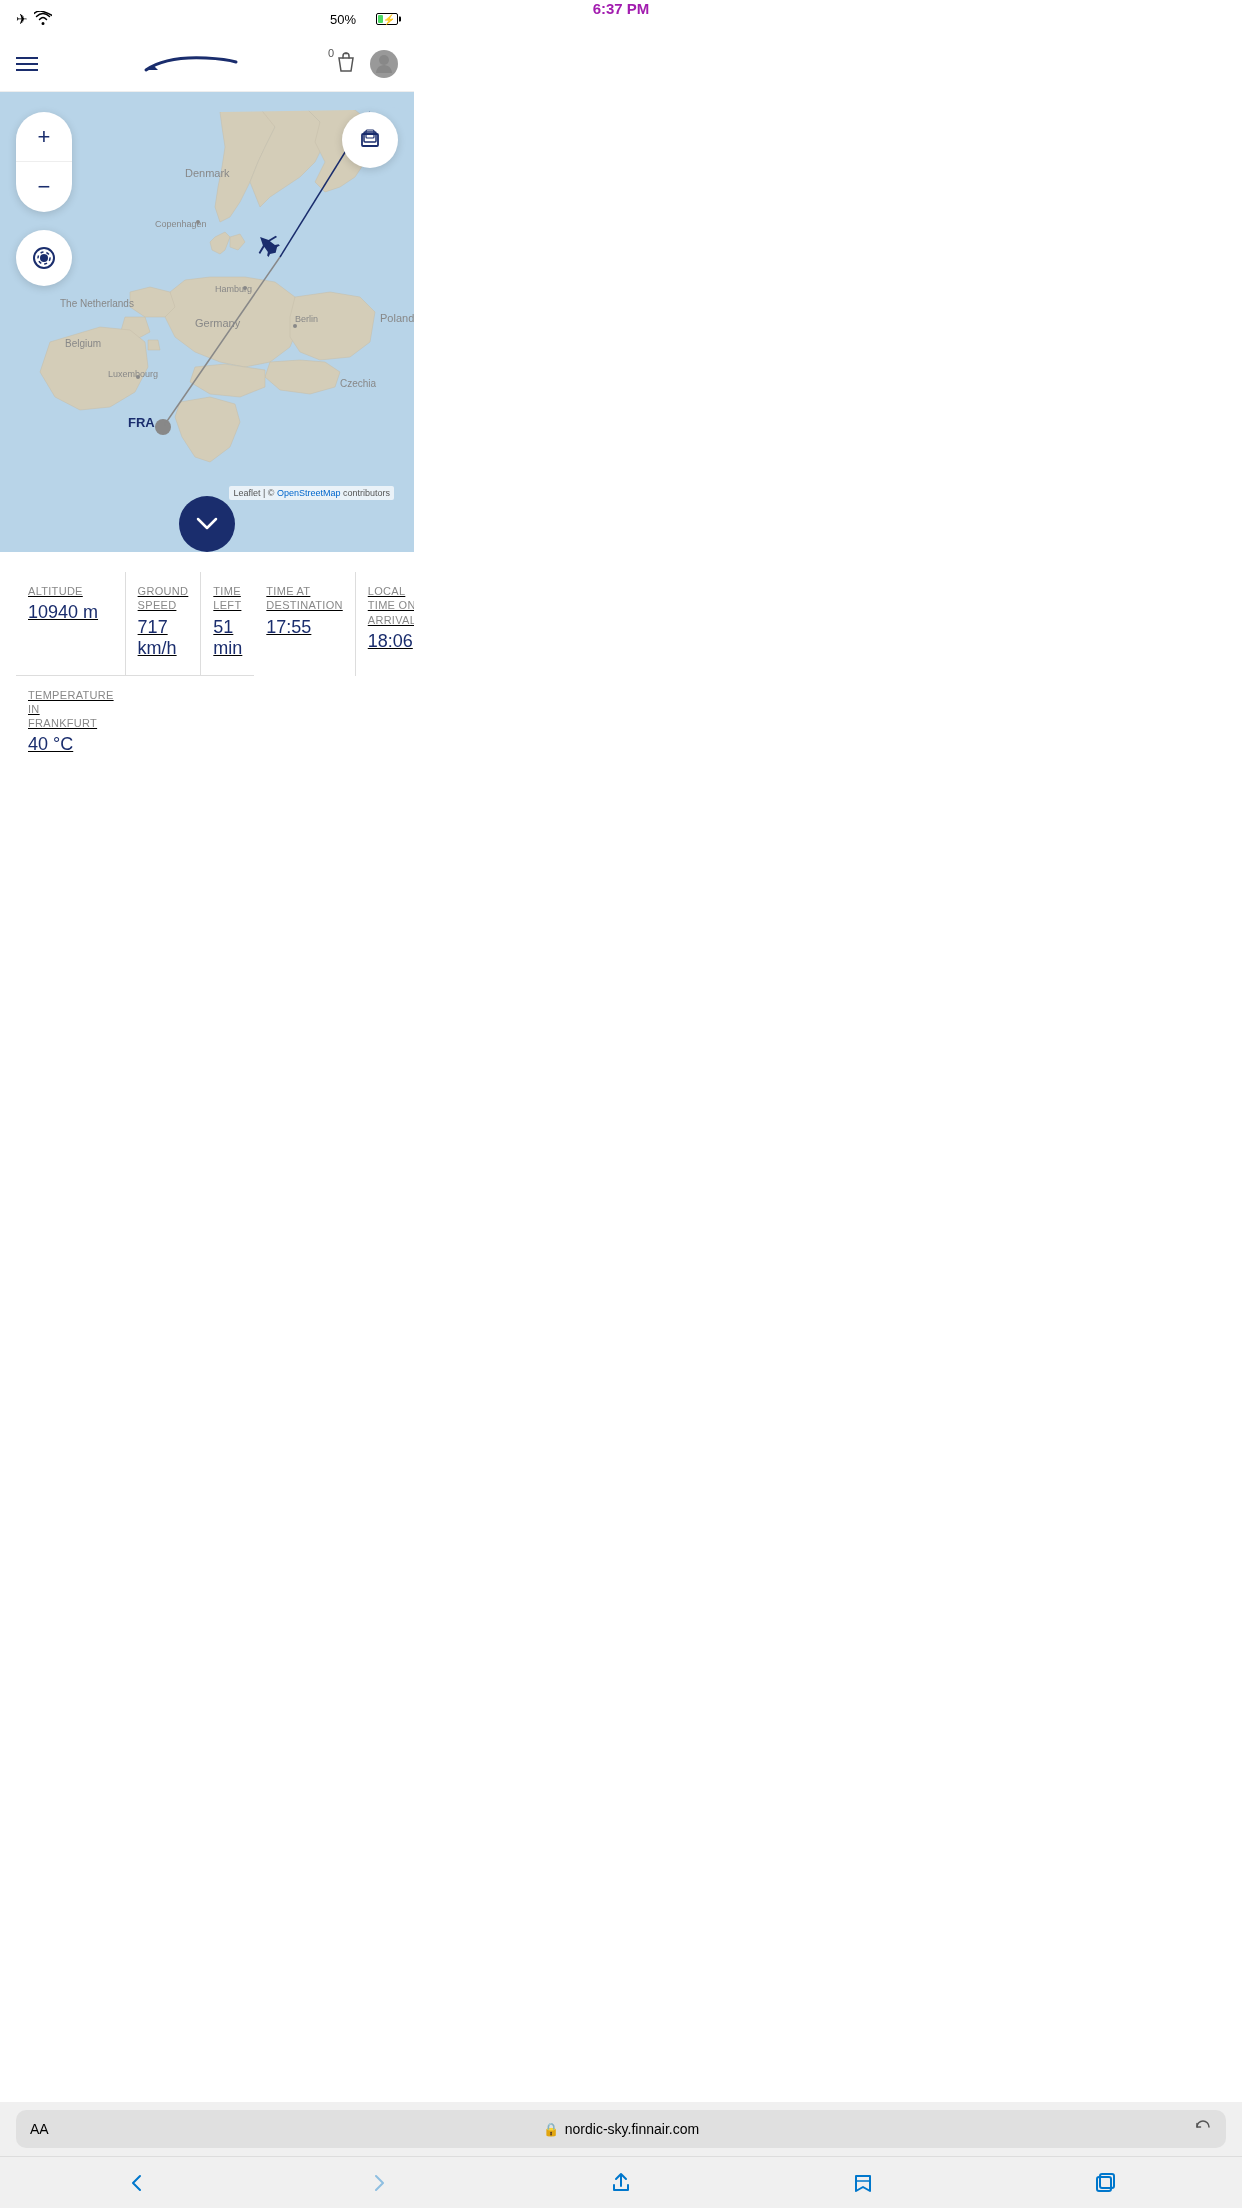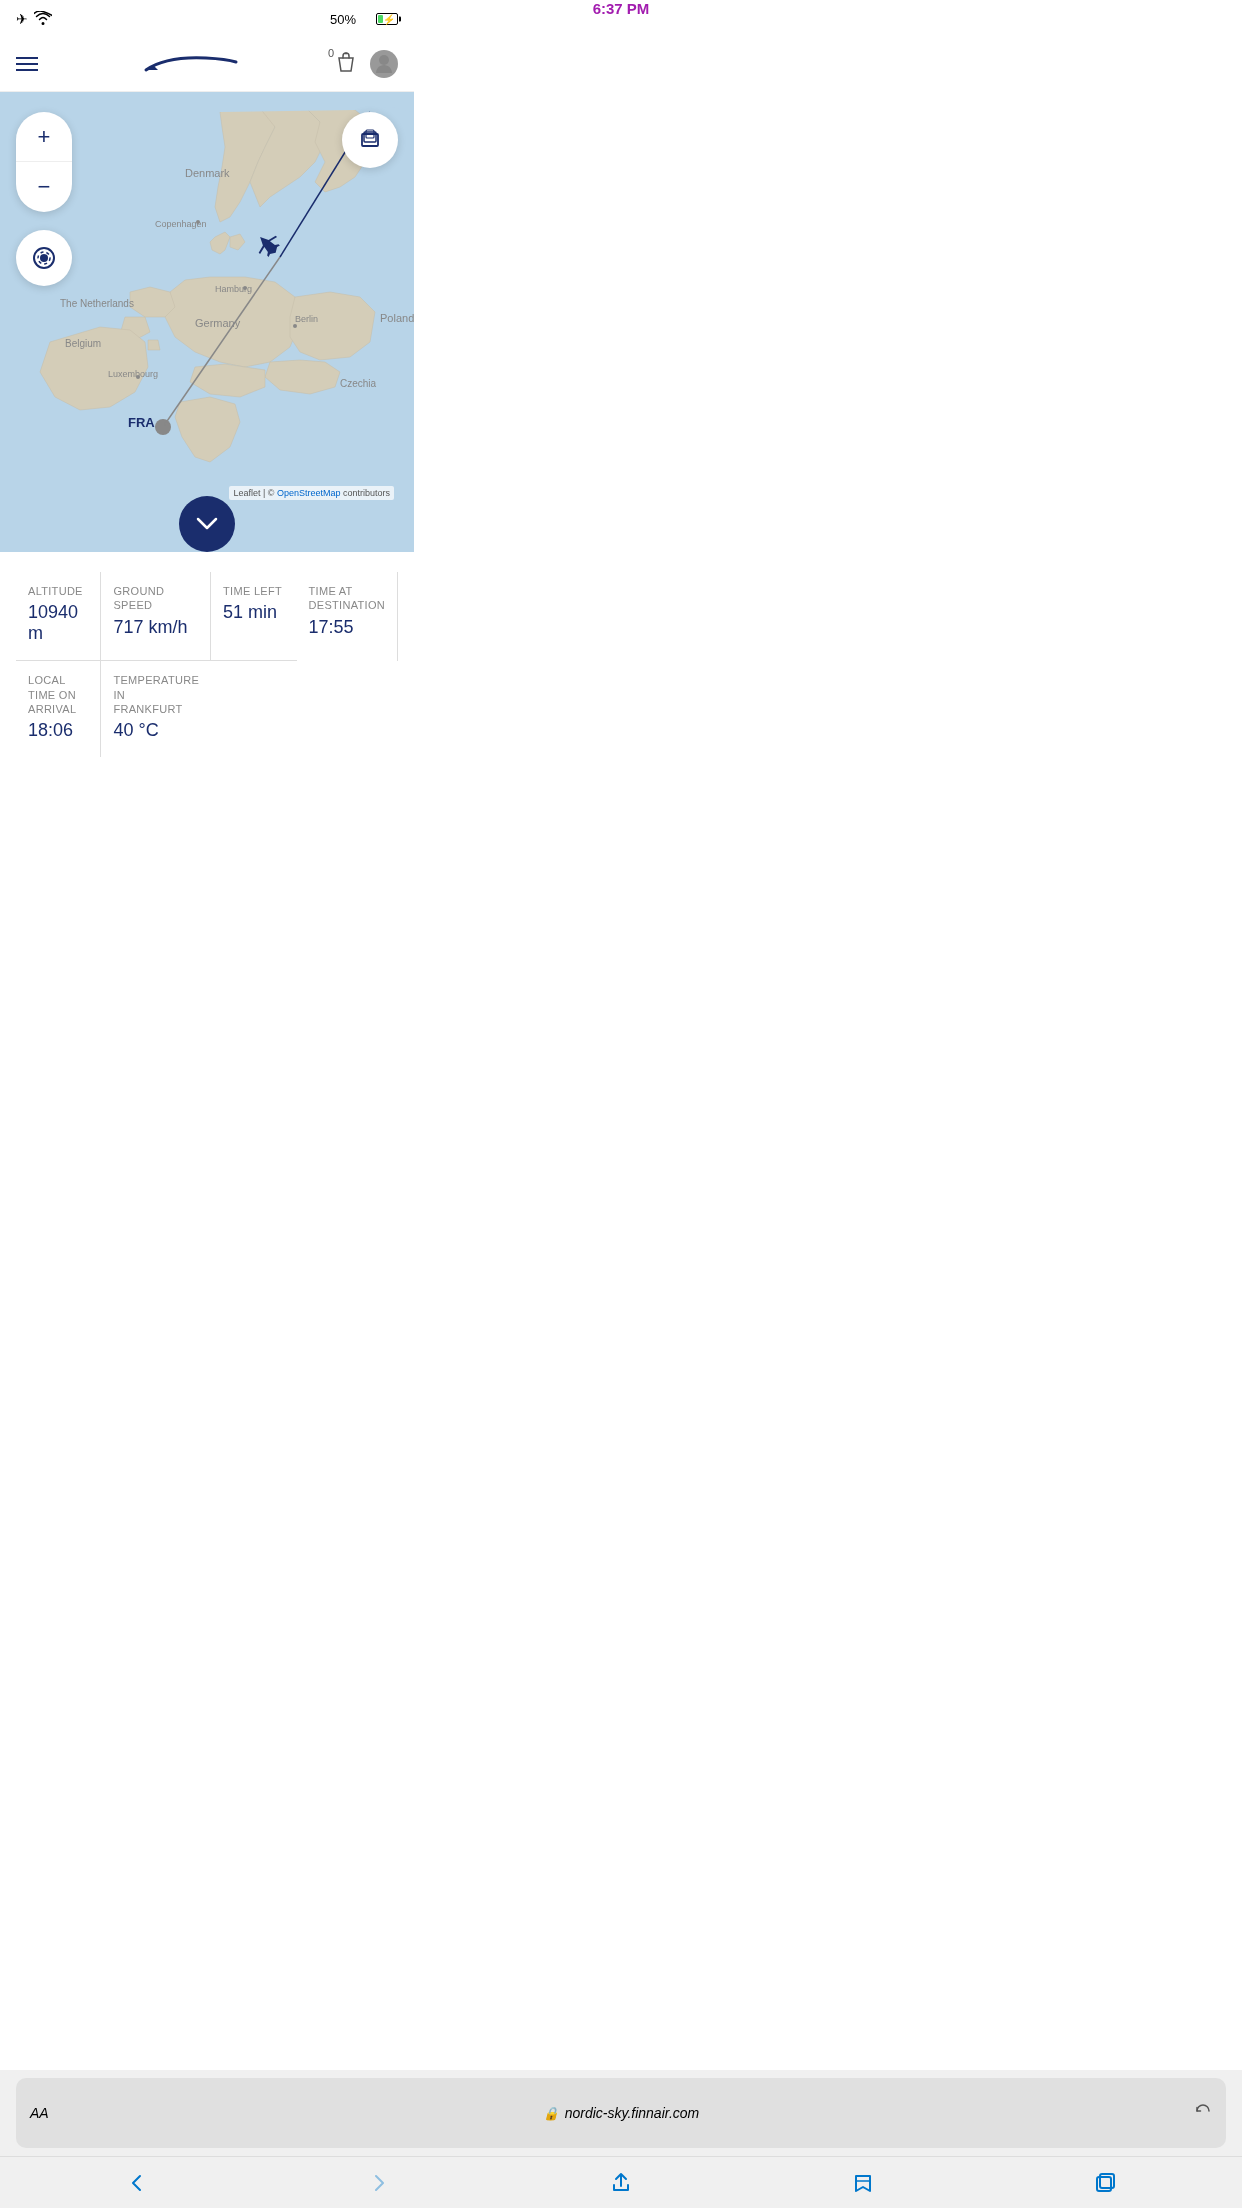--- a/index.html
+++ b/index.html
@@ -246,22 +246,23 @@
       border: none;
     }
 
     
     .flight-info {
       padding: 20px 16px 16px;
       background: #fff;
     }
     .info-grid {
       display: grid;
-      grid-template-columns: 1fr 1fr 1fr 1fr;
+      grid-template-columns: 1fr 1fr 1fr 1fr 1fr;
       gap: 0;
+      text-decoration: underline;
     }
     .info-cell {
       padding: 12px 12px 16px;
       border-right: 1px solid #ddd;
       border-bottom: 1px solid #ddd;
     }
     .info-cell:nth-child(3),
     .info-cell:nth-child(6) {
       border-right: none;
     }
@@ -290,25 +291,24 @@
       position: fixed;
       bottom: 52px;
       left: 0;
       right: 0;
       background: #f0f0f0;
       padding: 8px 16px;
     }
     .url-bar {
       background: #e0e0e0;
       border-radius: 10px;
-      padding: 24px 14px;
+      padding: 8px 14px;
       display: flex;
       align-items: center;
       justify-content: space-between;
-      font-style: italic;
     }
     .url-left {
       display: flex;
       align-items: center;
       gap: 8px;
     }
     .aa-text {
       font-size: 14px;
       color: #000;
       font-weight: 500;

